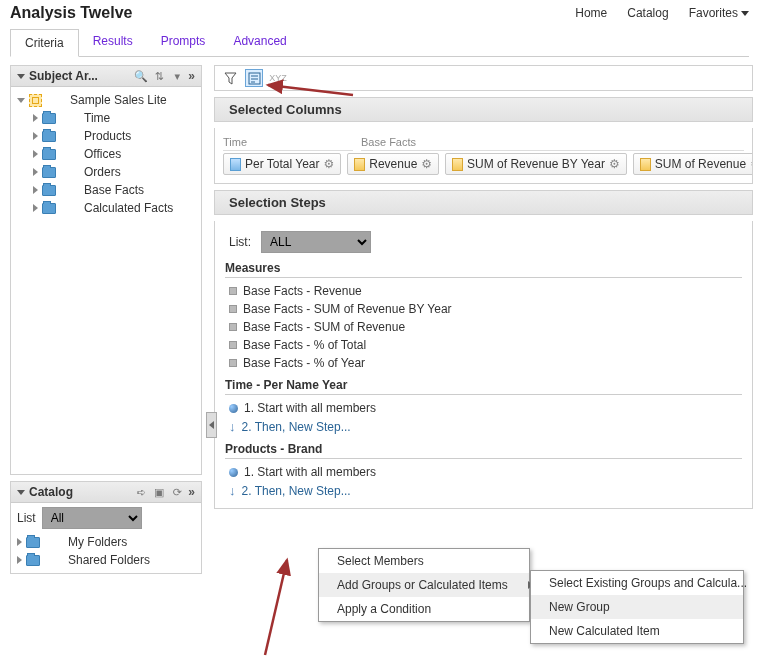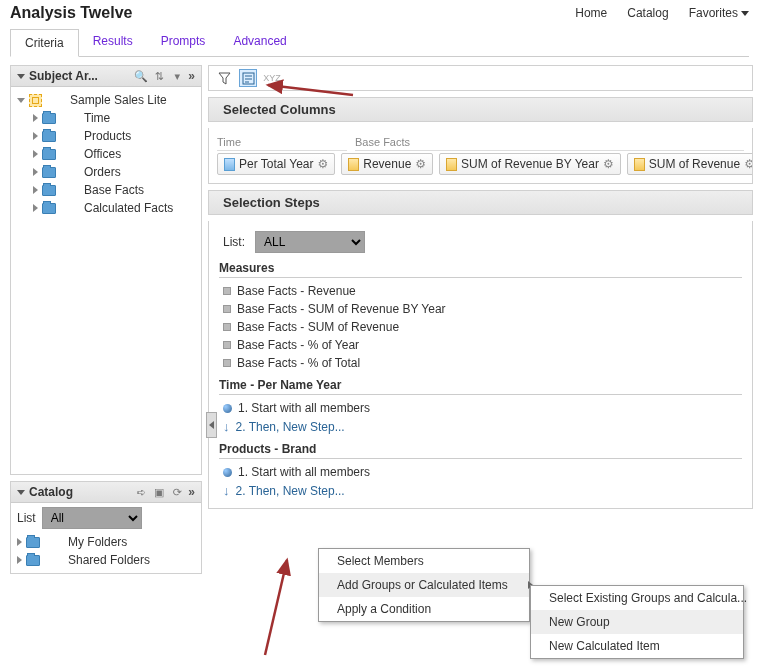--- a/index.html
+++ b/index.html
@@ -8,21 +8,21 @@
 .title { font-size: 16px; font-weight: bold; color: #222; }
 .topnav { display: flex; gap: 20px; font-size: 12px; color: #333; }
 .topnav a { text-decoration: none; color: #333; cursor: pointer; }
 .fav { display:flex; align-items:center; gap:3px;}
 .tri-down { display:inline-block; width:0;height:0;border-left:4px solid transparent;border-right:4px solid transparent;border-top:5px solid #333; }
 
 .tabs { display:flex; border-bottom:1px solid #ccc; margin:6px 10px 0 10px; }
 .tab { padding:6px 14px; font-size:12px; color:#6d28d9; cursor:pointer; }
 .tab.active { color:#333; border:1px solid #ccc; border-bottom:1px solid #fff; background:#fff; position:relative; bottom:-1px; }
 
-.main { display:flex; padding:8px 4px 4px 10px; gap:6px; position:relative; }
+.main { display:flex; padding:8px 4px 4px 10px; gap:12px; position:relative; }
 .leftcol { width:192px; display:flex; flex-direction:column; gap:6px; }
 .rightcol { flex:1; display:flex; flex-direction:column; gap:6px; min-width:0; padding-right:2px;}
 
 .panel { border:1px solid #d0d0d0; }
 .panel-hdr { background:linear-gradient(#eee,#e0e0e0); border-bottom:1px solid #ccc; display:flex; align-items:center; padding:3px 6px; gap:4px; font-size:12px;}
 .panel-hdr .collapse { width:0;height:0;border-left:4px solid transparent;border-right:4px solid transparent;border-top:5px solid #555; }
 .panel-hdr .ttl { font-weight:bold; flex:1; white-space:nowrap; overflow:hidden; text-overflow:ellipsis;}
 .panel-hdr .chev { font-weight:bold; color:#555; cursor:pointer; }
 .panel-hdr .ico { width:14px;height:14px;display:flex;align-items:center;justify-content:center;color:#777;cursor:pointer;font-size:11px;}
 .panel-body { padding:4px 4px 4px 6px; }
@@ -67,21 +67,21 @@
 .sq { width:8px;height:8px;background:#bbb;border:1px solid #999;}
 .dot { width:9px;height:9px;border-radius:50%;background:radial-gradient(circle at 30% 30%, #9cf,#369);}
 .dnarrow { color:#4a7fb5; font-size:13px; font-weight:bold;}
 .link { color:#2a6496; cursor:pointer; }
 
 .ctxmenu { position:absolute; background:#fff; border:1px solid #999; box-shadow:2px 2px 4px rgba(0,0,0,.25); font-size:12px; }
 .ctxrow { padding:5px 14px 5px 18px; cursor:pointer; display:flex; justify-content:space-between; align-items:center; gap:20px; white-space:nowrap;}
 .ctxrow:hover,.ctxrow.hov { background:#eee;}
 .subarrow{width:0;height:0;border-top:4px solid transparent;border-bottom:4px solid transparent;border-left:5px solid #666;}
 #menu1{left:318px; top:548px; width:212px;}
-#menu2{left:530px; top:570px; width:214px;margin-top:15px;}
+#menu2{left:530px; top:570px; width:214px;}
 
 .splitter { position:absolute; left:206px; top:412px; width:11px; height:26px; background:#ddd; border:1px solid #aaa; display:flex; align-items:center; justify-content:center; }
 .splitter::after{content:"";width:0;height:0;border-top:4px solid transparent;border-bottom:4px solid transparent;border-right:5px solid #666;}
 
 svg.arrow{position:absolute;pointer-events:none;}
 .overflow-cut{overflow:hidden;}
 </style>
 </head>
 <body>
 
@@ -254,25 +254,25 @@
       <div class="mline">
           <span class="sq"></span>
           <span>Base Facts - SUM of Revenue BY Year</span>
         </div>
       <div class="mline">
           <span class="sq"></span>
           <span>Base Facts - SUM of Revenue</span>
         </div>
       <div class="mline">
           <span class="sq"></span>
+          <span>Base Facts - % of Total</span>
+        </div>
+      <div class="mline">
+          <span class="sq"></span>
           <span>Base Facts - % of Year</span>
-        </div>
-      <div class="mline">
-          <span class="sq"></span>
-          <span>Base Facts - % of Total</span>
         </div>
 
       <div class="sec-sub">Time - Per Name Year</div>
       <div class="mline">
           <span class="dot"></span>
           <span>1. Start with all members</span>
         </div>
       <div class="mline">
           <span class="dnarrow">↓</span>
           <span class="link">2. Then, New Step...</span>

